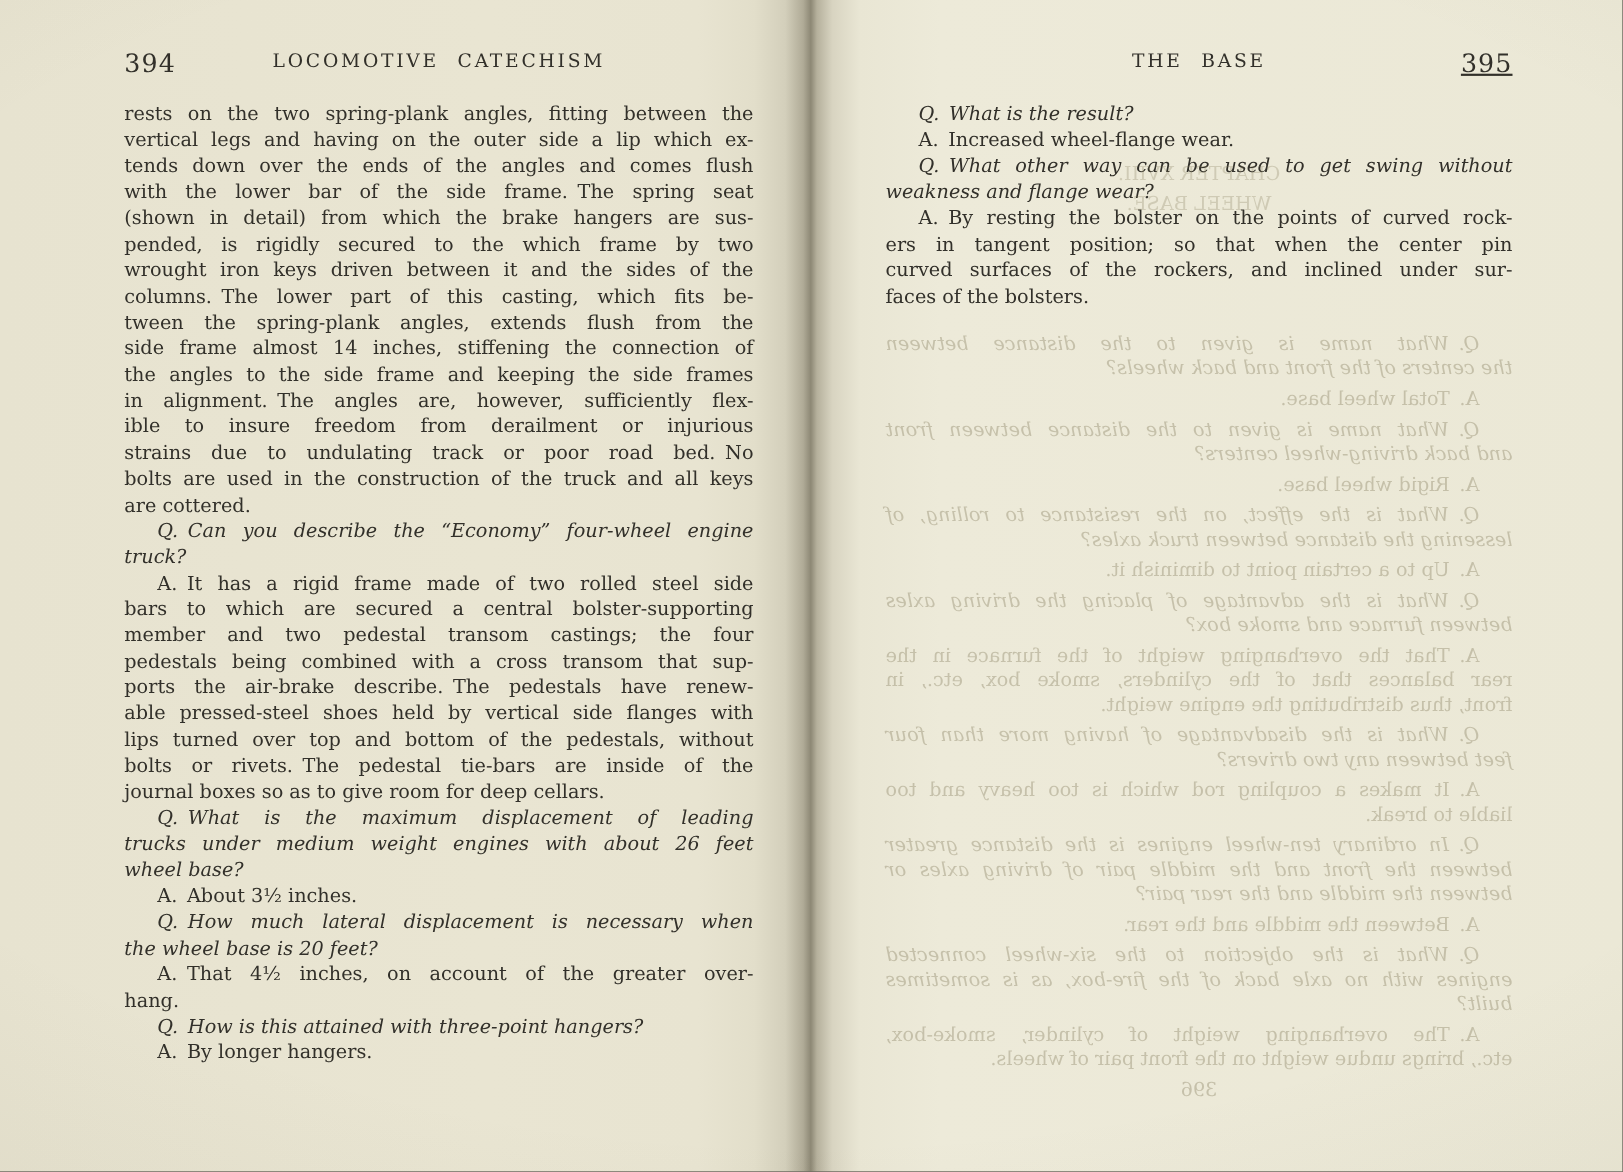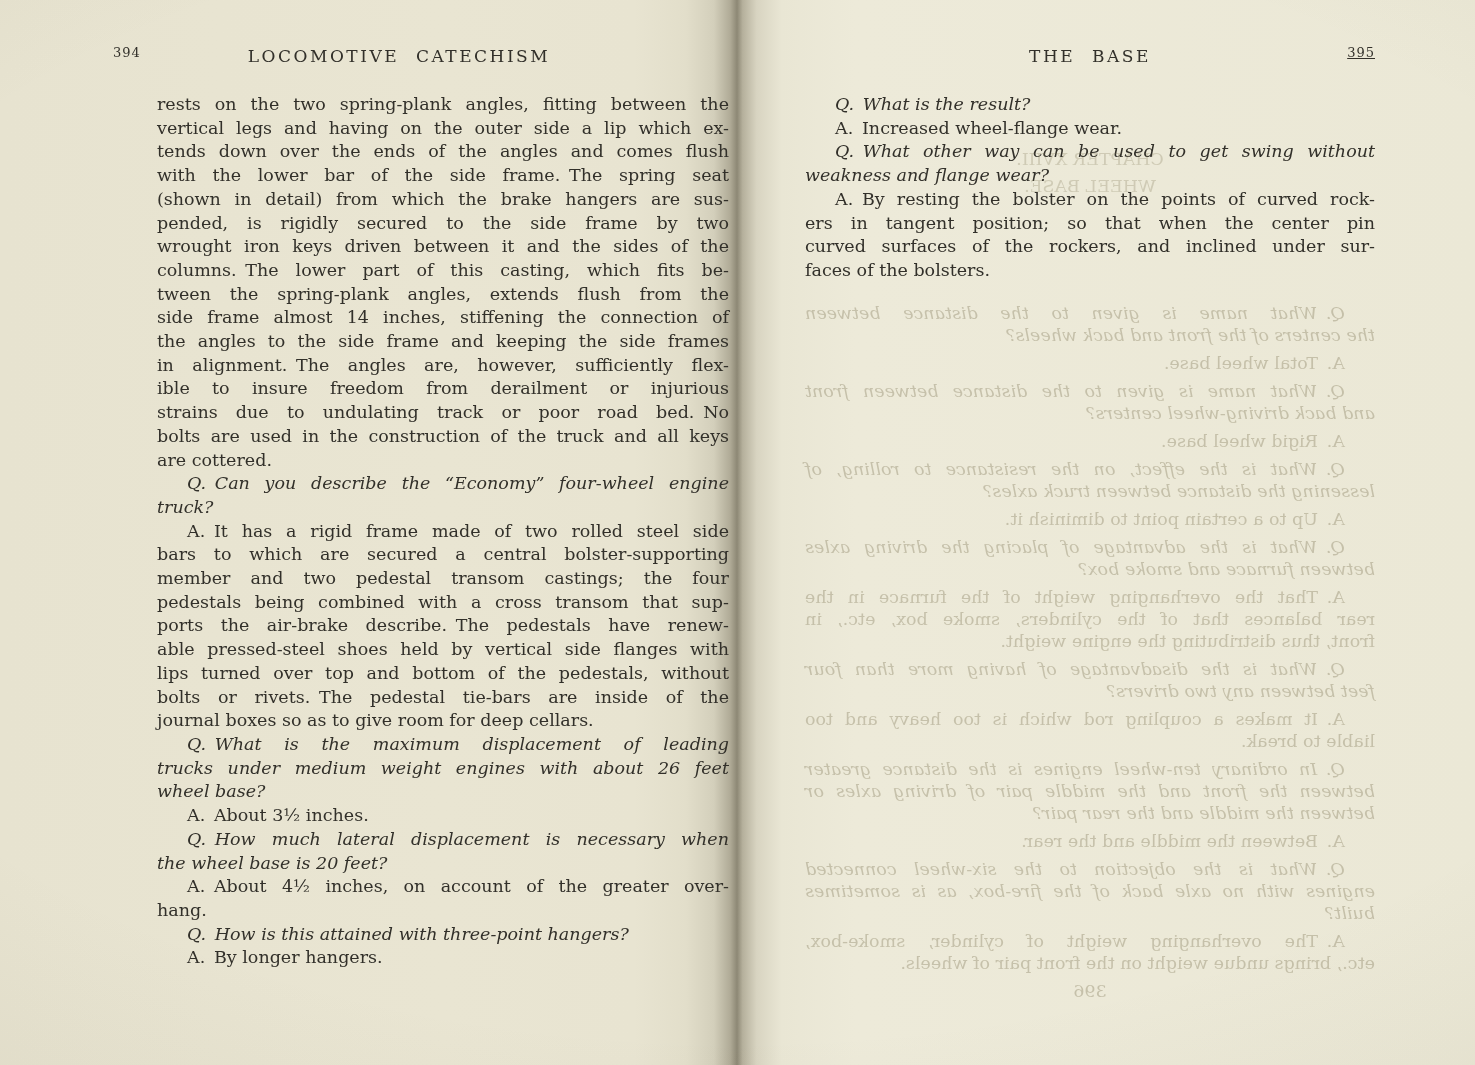--- a/index.html
+++ b/index.html
@@ -17,26 +17,26 @@
     background:radial-gradient(ellipse 120% 95% at 50% 45%, rgba(0,0,0,0) 55%, rgba(80,72,40,0.10) 100%);
   }
   .page{position:absolute;top:0;height:100%;}
   .page-left{left:0;width:737px;}
   .page-right{left:738px;width:737px;}
 
   .header{position:absolute;top:46px;height:24px;font-size:17px;letter-spacing:2.5px;word-spacing:9px;}
   .page-left .header{left:113px;width:572px;}
   .page-right .header{left:67px;width:570px;}
   .running-title{position:absolute;left:0;width:100%;text-align:center;}
-  .page-number{position:absolute;top:-1px;font-size:13px;letter-spacing:1px;text-align:center;}
+  .page-number{position:absolute;top:-1px;font-size:23px;letter-spacing:1px;text-align:center;}
   .page-left .page-number{left:0;}
   .page-right .page-number{right:0;text-decoration:underline;}
 
   .body{position:absolute;top:93px;font-size:17.5px;line-height:23.7px;}
-  .page-left .body{left:113px;width:572px;margin-left:44px;}
+  .page-left .body{left:113px;width:572px;}
   .page-right .body{left:67px;width:570px;}
 
   .line{text-align:justify;text-align-last:justify;}
   .line.last{text-align-last:auto;}
   .line.indent{text-indent:30px;}
   .line.italic{font-style:italic;}
   .line.center{text-align:center;text-align-last:center;}
 
   .ghost{
     position:absolute;left:67px;width:570px;
@@ -59,21 +59,21 @@
     <div class="header">
       <span class="page-number">394</span>
       <span class="running-title">LOCOMOTIVE CATECHISM</span>
     </div>
     <div class="body">
         <div class="line">rests on the two spring-plank angles, fitting between the</div>
         <div class="line">vertical legs and having on the outer side a lip which ex-</div>
         <div class="line">tends down over the ends of the angles and comes flush</div>
         <div class="line">with the lower bar of the side frame. The spring seat</div>
         <div class="line">(shown in detail) from which the brake hangers are sus-</div>
-        <div class="line">pended, is rigidly secured to the side frame by two</div>
+        <div class="line">pended, is rigidly secured to the which frame by two</div>
         <div class="line">wrought iron keys driven between it and the sides of the</div>
         <div class="line">columns. The lower part of this casting, which fits be-</div>
         <div class="line">tween the spring-plank angles, extends flush from the</div>
         <div class="line">side frame almost 14 inches, stiffening the connection of</div>
         <div class="line">the angles to the side frame and keeping the side frames</div>
         <div class="line">in alignment. The angles are, however, sufficiently flex-</div>
         <div class="line">ible to insure freedom from derailment or injurious</div>
         <div class="line">strains due to undulating track or poor road bed. No</div>
         <div class="line">bolts are used in the construction of the truck and all keys</div>
         <div class="line last">are cottered.</div>
@@ -87,21 +87,21 @@
         <div class="line">able pressed-steel shoes held by vertical side flanges with</div>
         <div class="line">lips turned over top and bottom of the pedestals, without</div>
         <div class="line">bolts or rivets. The pedestal tie-bars are inside of the</div>
         <div class="line last">journal boxes so as to give room for deep cellars.</div>
         <div class="line italic indent">Q. What is the maximum displacement of leading</div>
         <div class="line italic">trucks under medium weight engines with about 26 feet</div>
         <div class="line italic last">wheel base?</div>
         <div class="line indent last">A. About 3½ inches.</div>
         <div class="line italic indent">Q. How much lateral displacement is necessary when</div>
         <div class="line italic last">the wheel base is 20 feet?</div>
-        <div class="line indent">A. About 4½ inches, on account of the greater over-</div>
+        <div class="line indent">A. That 4½ inches, on account of the greater over-</div>
         <div class="line last">hang.</div>
         <div class="line italic indent last">Q. How is this attained with three-point hangers?</div>
         <div class="line indent last">A. By longer hangers.</div>
       </div>
   </div>
 
   <div class="page page-right">
     <div class="header">
       <span class="running-title">THE BASE</span>
       <span class="page-number">395</span>

